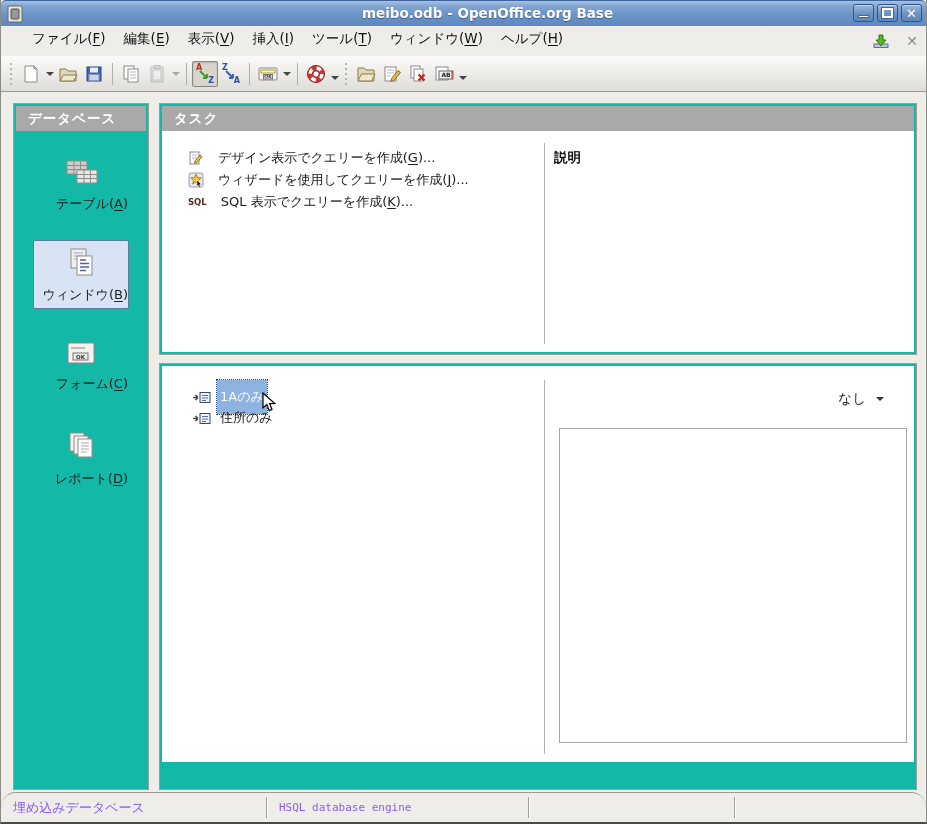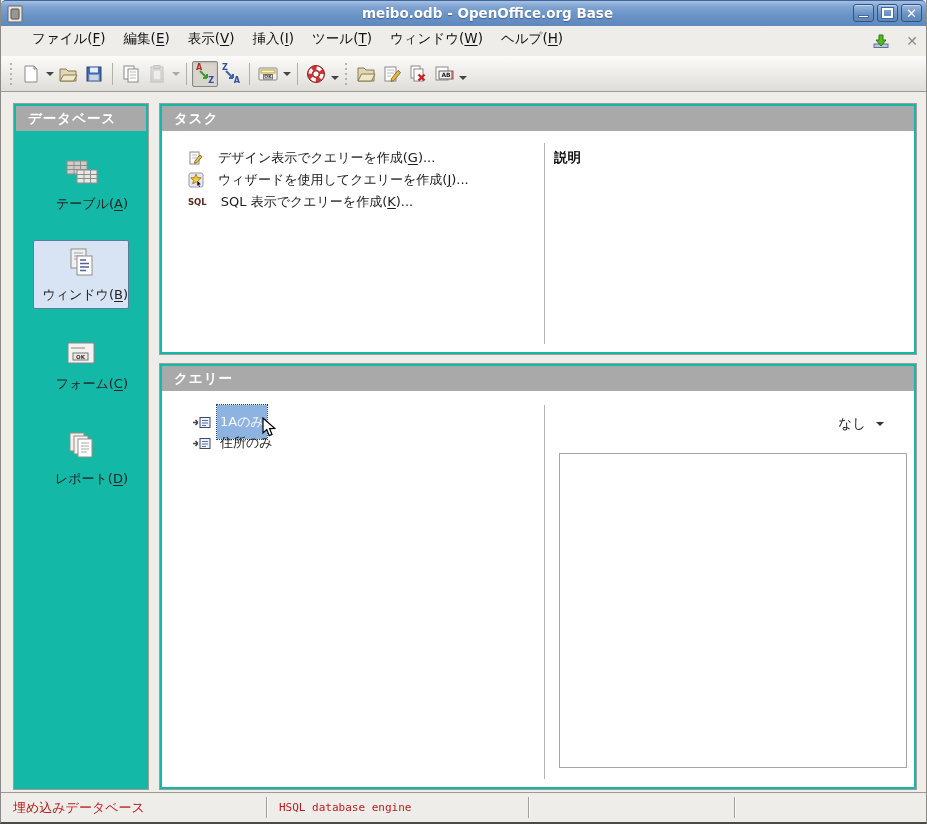--- a/index.html
+++ b/index.html
@@ -85,21 +85,21 @@
   .preview-mode { position:absolute; right:30px; top:24px; display:flex; align-items:center; gap:10px;
     font-size:13.5px; color:#222; cursor:pointer; }
   .dd-arrow { border:4px solid transparent; border-top-color:#333; margin-top:4px; }
   .preview-box { position:absolute; left:397px; top:62px; width:348px; height:315px;
     border:1px solid #a6a6a6; background:#fff; }
 
   .cursor { position:absolute; left:100px; top:26px; z-index:5; pointer-events:none; }
 
   
   .statusbar { position:absolute; left:0; top:792px; width:100%; height:30px; background:#eeedea;
-    border-top:1px solid #9d9a94; font-size:13px; color:#b91c1c; }
+    border-top:1px solid #9d9a94; font-size:13px; color:#8b5cf6;border-radius:15px; }
   .sb-cell { position:absolute; top:0; height:100%; display:flex; align-items:center; padding-left:12px; }
   .sb-db { left:0; width:265px; }
   .sb-eng { left:266px; width:260px; font-family:"DejaVu Sans Mono","Liberation Mono",monospace; font-size:11px; }
   .sb-div { position:absolute; top:4px; bottom:4px; width:1px; background:#a19e98; box-shadow:1px 0 0 #fcfcfb; }
 </style>
 </head>
 <body>
 
 <div class="window">
 
@@ -327,21 +327,20 @@
           <span class="sql-ic">SQL</span>
           <span><span>SQL 表示でクエリーを作成(</span><span class="mn">K</span><span>)...</span></span>
         </div>
       </div>
       <div class="vdiv"></div>
       <div class="desc-title">説明</div>
     </div>
   </div>
 
   <div class="panel queries">
-    <div class="panel-hdr">クエリー</div>
     <div class="panel-body">
       <div class="query-list">
         <div class="query-row">
           <svg width="19" height="13" viewBox="0 0 19 13">
             <path d="M1 6.5 h5 m0 0 l-2.5-2.5 m2.5 2.5 l-2.5 2.5" stroke="#4a4a4a" stroke-width="1.6" fill="none"></path>
             <rect x="8" y="1.5" width="10" height="10" fill="#eef1f7" stroke="#394a6b"></rect>
             <path d="M10 4.5 h6 M10 7 h6 M10 9.5 h4" stroke="#5b6ea8"></path>
           </svg>
           <span class="qname selected">1Aのみ</span>
         </div>

